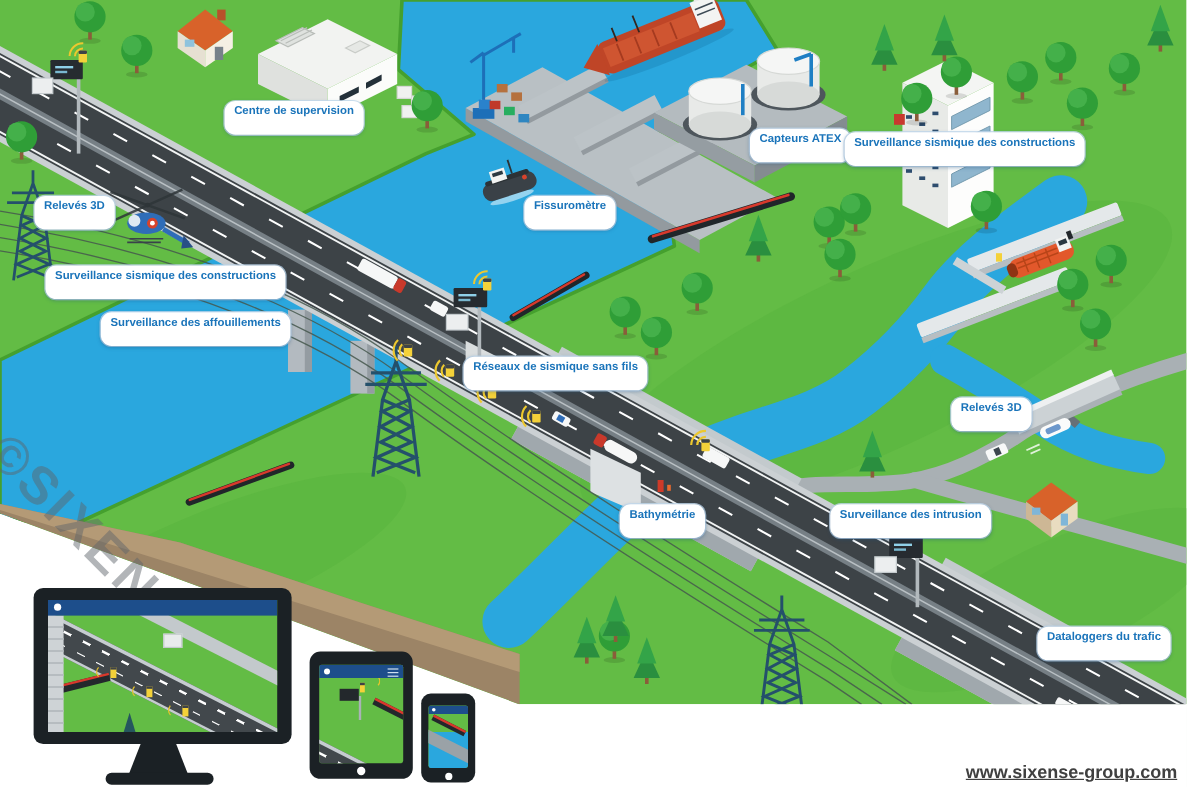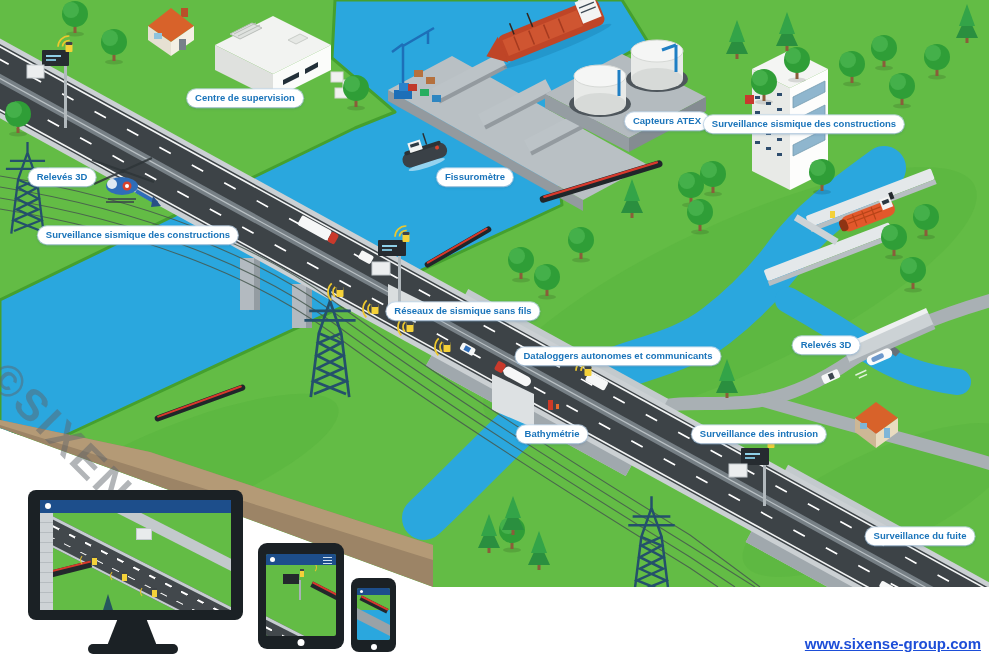--- a/index.html
+++ b/index.html
@@ -2,27 +2,27 @@
 <html><head>
 <meta charset="utf-8">
 <style>
   html,body{margin:0;padding:0;background:#ffffff;}
   #canvas{position:relative;width:989px;height:656px;overflow:hidden;background:#ffffff;
           font-family:"Liberation Sans",sans-serif;}
   #scene{position:absolute;left:0;top:0;width:989px;height:587px;
          clip-path:polygon(0 0,989px 0,989px 587px,433px 587px,0 428px);}
   #scene svg{display:block;}
   .pill{position:absolute;transform:translate(-50%,-50%);background:#ffffff;color:#1a74ba;
-        font-size:9.5px;font-weight:bold;line-height:1;padding:4px 8px 4px;border-radius:9px;
+        font-size:9.5px;font-weight:bold;line-height:1;padding:4px 8px 14px;border-radius:9px;
         white-space:nowrap;box-shadow:0 1px 3px rgba(30,80,130,.35),0 0 0 1px rgba(205,225,242,.8);
         z-index:30;}
   #watermark{position:absolute;left:14px;top:352px;transform:rotate(45deg);transform-origin:left top;
              font-size:44px;font-weight:bold;letter-spacing:3px;color:rgba(95,101,106,.48);z-index:5;
              white-space:nowrap;}
-  #site-link{position:absolute;right:8px;bottom:4px;font-size:15px;font-weight:bold;color:#1d4ed8;
+  #site-link{position:absolute;right:8px;bottom:4px;font-size:15px;font-weight:bold;color:#404040;
              text-decoration:underline;z-index:40;}
   
   .device{position:absolute;background:#1b2125;z-index:20;}
   #monitor{left:28px;top:490px;width:215px;height:130px;border-radius:8px;}
   #monitor-stand{left:107px;top:618px;width:50px;height:28px;z-index:19;
                  clip-path:polygon(22% 0,78% 0,100% 100%,0 100%);}
   #monitor-base{left:88px;top:644px;width:90px;height:10px;border-radius:5px;}
   #tablet{left:258px;top:543px;width:86px;height:106px;border-radius:9px;}
   #phone{left:351px;top:578px;width:45px;height:74px;border-radius:8px;}
   .screen{position:absolute;overflow:hidden;background:#63bc45;}
@@ -466,26 +466,26 @@
   </div>
 
   <div id="watermark">©SIXENSE</div>
 
   <div class="pill" style="left:245px;top:98px">Centre de supervision</div>
   <div class="pill" style="left:62px;top:177px">Relevés 3D</div>
   <div class="pill" style="left:475px;top:177px">Fissuromètre</div>
   <div class="pill" style="left:667px;top:121px">Capteurs ATEX</div>
   <div class="pill" style="left:804px;top:124px">Surveillance sismique des constructions</div>
   <div class="pill" style="left:138px;top:235px">Surveillance sismique des constructions</div>
+  <div class="pill" style="left:163px;top:274px">Surveillance des affouillements</div>
   <div class="pill" style="left:463px;top:311px">Réseaux de sismique sans fils</div>
-  <div class="pill" style="left:618px;top:356px">Dataloggers autonomes et communicants</div>
   <div class="pill" style="left:552px;top:434px">Bathymétrie</div>
   <div class="pill" style="left:759px;top:434px">Surveillance des intrusion</div>
   <div class="pill" style="left:826px;top:345px">Relevés 3D</div>
-  <div class="pill" style="left:920px;top:536px">Surveillance du fuite</div>
+  <div class="pill" style="left:920px;top:536px">Dataloggers du trafic</div>
 
   <div class="device" id="monitor">
     <div class="screen">
       <div class="mini-road" style="left:-15px;top:2px;width:240px;height:28px;transform:rotate(27deg);transform-origin:left top;">
         <div class="mini-shoulder" style="top:0"></div>
           <div class="mini-shoulder" style="bottom:0"></div>
         <div class="dash" style="top:8px"></div>
           <div class="dash" style="bottom:8px"></div>
       </div>
       <div class="mini-road" style="left:60px;top:-8px;width:200px;height:11px;background:#c3c9cc;transform:rotate(27deg);transform-origin:left top;"></div>

